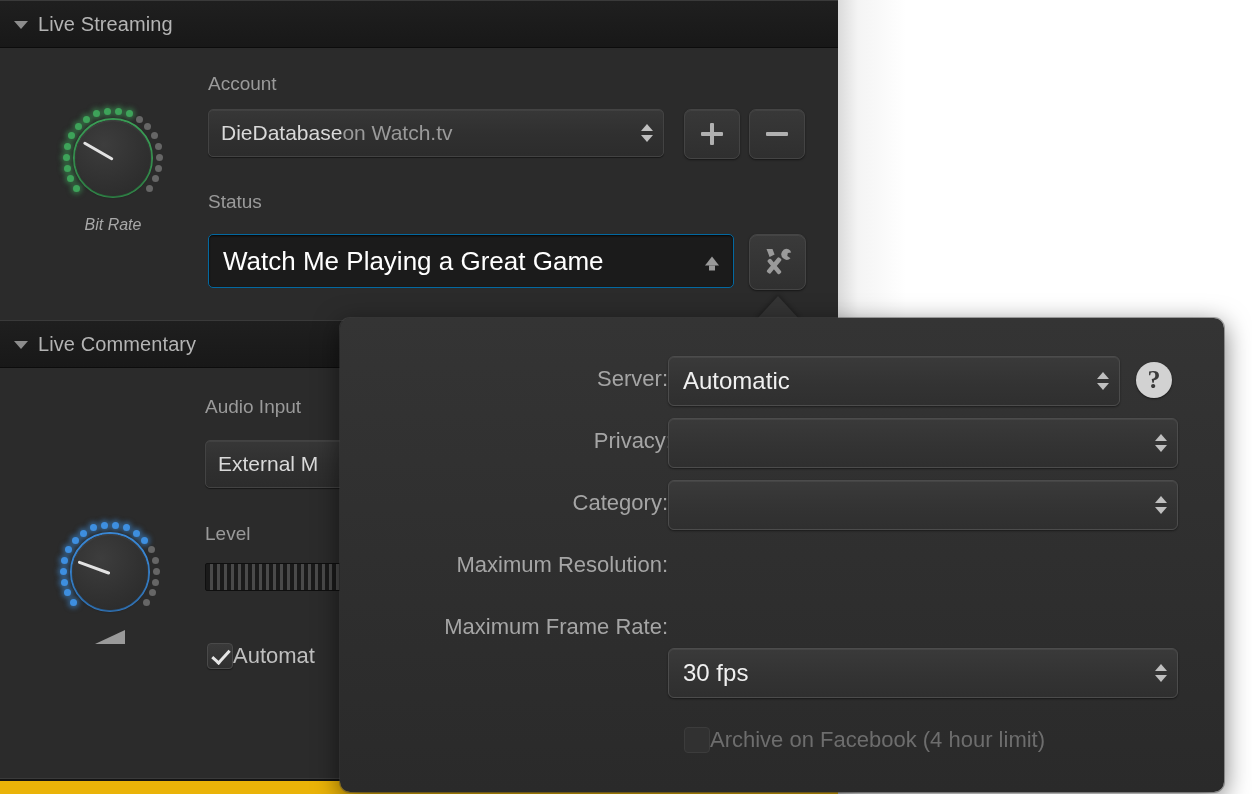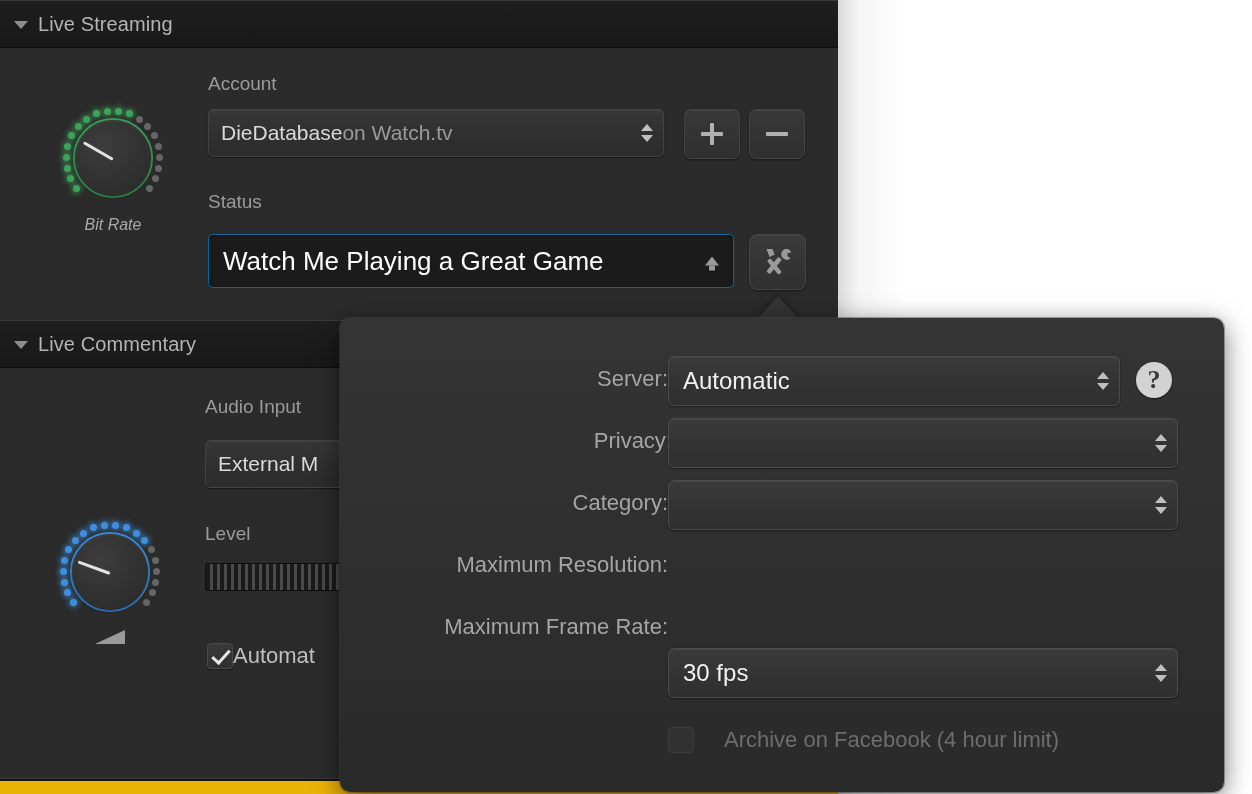--- a/index.html
+++ b/index.html
@@ -588,18 +588,18 @@
     <div class="pop-label" style="left:42px; top:296px; width:286px;">Maximum Frame Rate:</div>
     <div class="pop-field" style="left:328px; top:286px; width:510px; height:50px;margin-top:44px;">
       <span>30 fps</span>
       <span class="stepper">
         <span class="arrow-up"></span>
         <span class="arrow-down"></span>
       </span>
     </div>
 
 
-    <div class="checkbox-row" style="left:328px; top:409px;gap:30px;">
+    <div class="checkbox-row" style="left:344px; top:409px;">
       <span class="checkbox disabled"></span>
       <span class="checkbox-label disabled">Archive on Facebook (4 hour limit)</span>
     </div>
   </div>
 </div>
 
 </body></html>

